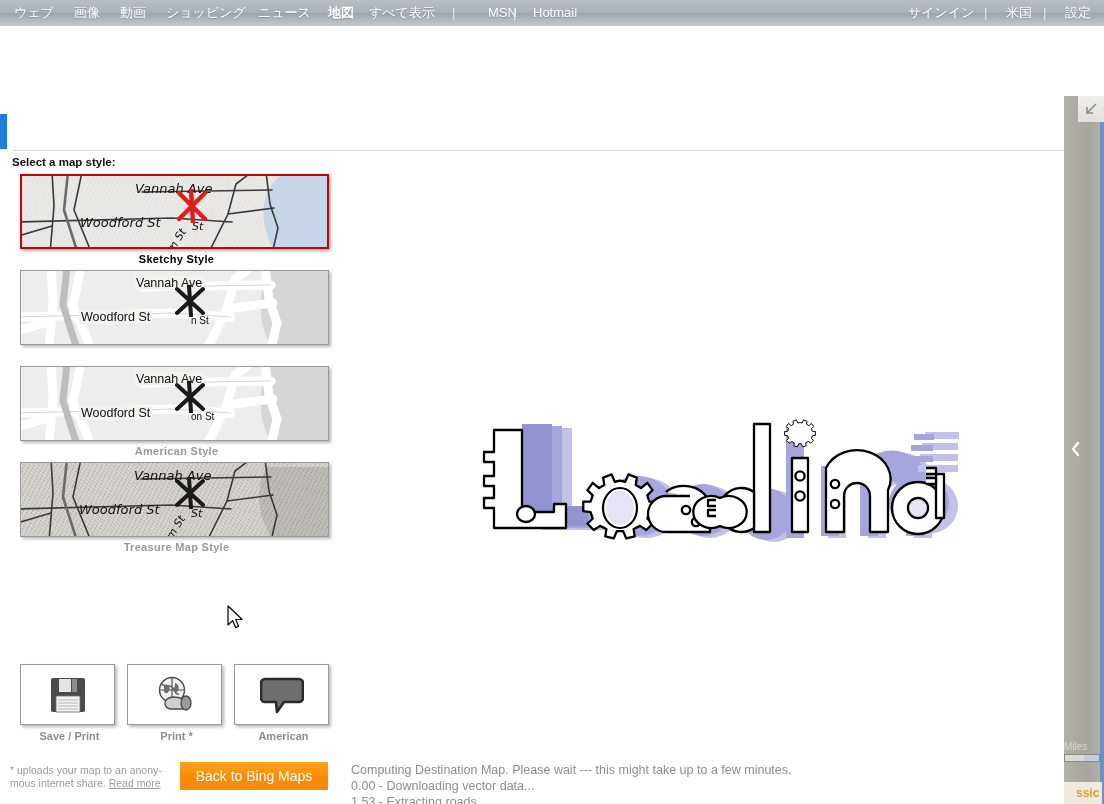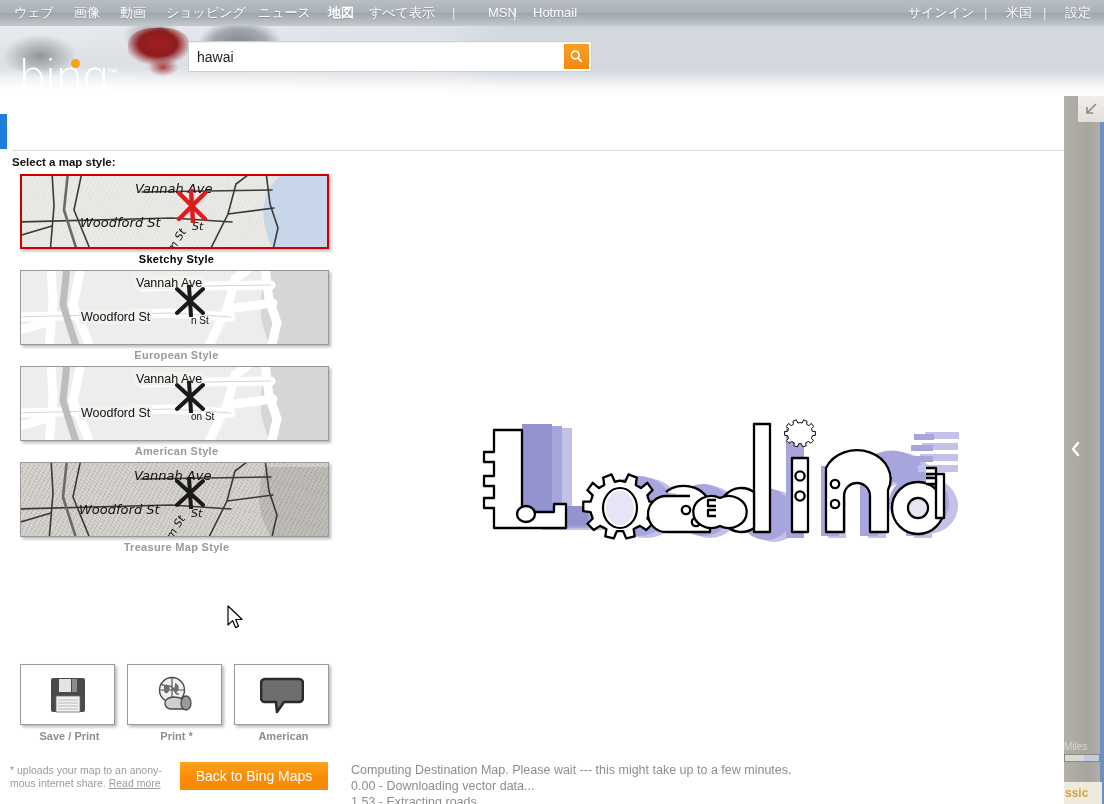--- a/index.html
+++ b/index.html
@@ -188,21 +188,21 @@
   #scalebar { position:absolute; right:4px; bottom:42px; width:36px; }
   #scalebar .sb-label { font-size:10px; color:#d8d6d2; text-align:left; padding-right:16px; }
   #scalebar .sb-bar {
     height:8px; margin-top:2px;
     background: linear-gradient(to right, #dcdad6 0%, #dcdad6 55%, #c3cde0 55%, #c3cde0 100%);
     border:1px solid #8d8a86;
   }
   #classic-tab {
     position:absolute; right:2px; bottom:0px; width:38px; height:22px;
     background:#f0e9de; color:#d8a23a; font-size:12px; font-weight:bold;
-    display:flex; align-items:center; justify-content:flex-start; padding-left:1px;
+    display:flex; align-items:center; justify-content:flex-start; padding-left:12px;
     overflow:hidden; cursor:pointer;
   }
   #panel-rule { position:absolute; left:1056px; top:150px; width:8px; height:1px; background:#dcdcdc; }
 
   
   #cursor { position:absolute; left:226px; top:605px; z-index:50; pointer-events:none; }
 </style>
 </head>
 <body>
 
@@ -222,40 +222,20 @@
         <div class="navsep" style="left: 452px;">|</div>
         <div class="navsep" style="left: 513px;">|</div>
         <div class="navitem" style="left: 908px;">サインイン</div>
         <div class="navitem" style="left: 1006px;">米国</div>
         <div class="navitem" style="left: 1065px;">設定</div>
         <div class="navsep" style="left: 984px;">|</div>
         <div class="navsep" style="left: 1043px;">|</div>
       </div>
   </div>
 
-  <div id="header">
-    <div id="skier-head"></div>
-    <div id="skier-red"></div>
-    <div id="skier-red2"></div>
-
-    <div id="bing-logo">
-      <span>bing</span><span class="tm">™</span>
-    </div>
-    <div id="bing-dot"></div>
-
-    <div id="searchbox-wrap">
-      <input id="search-input" type="text" value="hawai" style="">
-      <button id="search-btn">
-        <svg width="15" height="15" viewBox="0 0 16 16">
-          <circle cx="6.6" cy="6.4" r="4.1" fill="none" stroke="#ffffff" stroke-width="1.7"></circle>
-          <line x1="9.7" y1="9.6" x2="13.2" y2="13.2" stroke="#ffffff" stroke-width="2" stroke-linecap="round"></line>
-        </svg>
-      </button>
-    </div>
-  </div>
 
   <div id="leftpanel"></div>
 
   <div id="blue-accent"></div>
   <div id="title-rule"></div>
   <div id="panel-rule"></div>
   <div id="select-label">Select a map style:</div>
 
   <div id="thumbs">
       <div class="thumb-wrap" style="top: 174px;">
@@ -320,21 +300,20 @@
           </div>
           <div style="position: absolute; inset: 0px;">
             <svg width="34" height="32" viewBox="0 0 34 32" style="position:absolute;left:152px;top:14px;z-index:7">
       <path d="M4,4 L30,28 M30,4 L4,28 M16,1 L18,31" stroke="#1a1a1a" stroke-width="4" stroke-linecap="round" fill="none"></path>
     </svg>
           </div>
           <span class="roadlabel labelbox" style="left: 113px; top: 5px; font-size: 12.5px;">Vannah Ave</span>
           <span class="roadlabel labelbox" style="left: 58px; top: 39px; font-size: 12.5px;">Woodford St</span>
           <span class="roadlabel" style="left: 170px; top: 44px; font-size: 10px;">n St</span>
         </div>
-        <div class="thumb-caption cap-gray">European Style</div>
       </div>
       <div class="thumb-wrap" style="top: 366px;">
         <div class="thumb">
           <div class="tex-flat"></div>
           <div style="position: absolute; inset: 0px;">
       <svg width="309" height="75" viewBox="0 0 309 75" style="position:absolute;inset:0">
         <path d="M250,0 C236,18 236,50 250,75 L309,75 L309,0 Z" fill="#d6d6d6"></path>
         <g fill="none" stroke="#ffffff" stroke-width="9" stroke-linecap="round">
           <path d="M-4,46 L150,42 L210,46"></path>
           <path d="M120,16 L250,14"></path>

